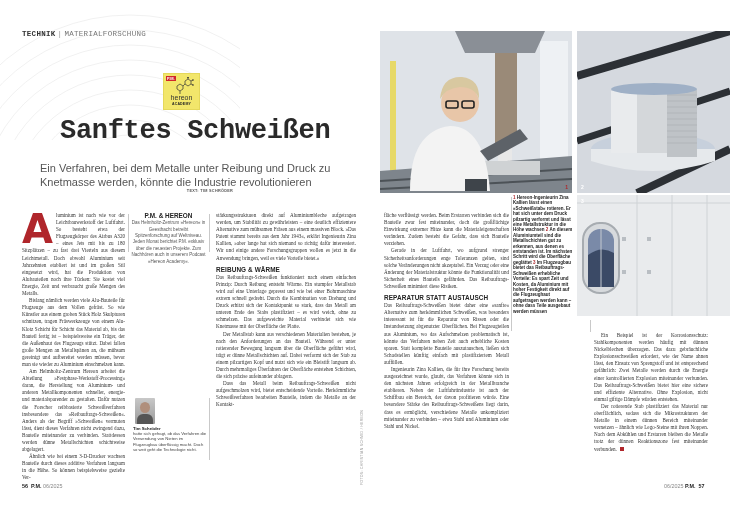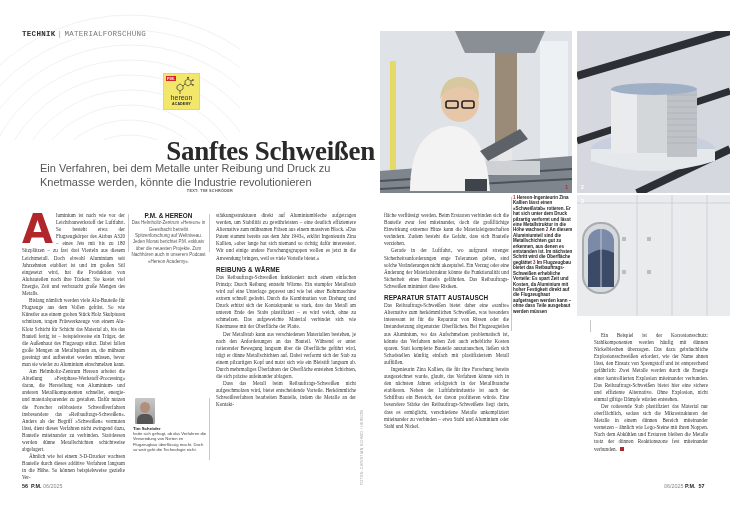--- a/index.html
+++ b/index.html
@@ -9,21 +9,21 @@
 .arcs{position:absolute;left:0;top:0;width:240px;height:140px;pointer-events:none}
 .kicker{position:absolute;left:22px;top:30px;font-family:Liberation Mono, monospace;font-size:7.5px;letter-spacing:.3px;color:#444}
 .kicker b{font-weight:700;color:#333}
 .kicker .sep{color:#999;margin:0 2px}
 .kicker .sub{color:#777}
 .logo{position:absolute;left:163px;top:73px;width:37px;height:37px;background:#f2e66b;border:1px solid #e5d85a}
 .logo .pm{position:absolute;left:2px;top:2px;background:#d0262b;color:#fff;font-family:"Liberation Sans",sans-serif;font-size:4px;font-weight:700;padding:0 1px;line-height:5px}
 .logo .mol{position:absolute;left:8px;top:3px;width:24px;height:18px}
 .logo .hereon{position:absolute;left:0;right:0;top:20px;text-align:center;font-family:"Liberation Sans",sans-serif;font-size:7px;color:#333;line-height:7px}
 .logo .acad{position:absolute;left:0;right:0;top:28px;text-align:center;font-family:"Liberation Sans",sans-serif;font-size:3.5px;font-weight:700;color:#222;letter-spacing:.2px}
-.title{position:absolute;left:60px;top:136px;width:315px;text-align:right;font-family:Liberation Serif, serif;font-weight:700;font-size:27px;color:#2a2a2a;letter-spacing:-.3px}
+.title{position:absolute;left:60px;top:116px;width:315px;text-align:left;font-family:Liberation Mono, monospace;font-weight:700;font-size:27px;color:#2a2a2a;letter-spacing:-.3px}
 .subtitle{position:absolute;left:40px;top:162px;width:345px;font-family:"Liberation Sans",sans-serif;font-size:11px;line-height:13.5px;color:#555}
 .byline{position:absolute;left:150px;top:189px;width:120px;text-align:center;font-family:"Liberation Sans",sans-serif;font-size:3.8px;font-weight:700;color:#555;letter-spacing:.3px}
 .col{position:absolute;font-size:5.1px;line-height:7.1px;text-align:justify;color:#333;hyphens:auto}
 .col p{text-indent:7px}
 .col p.noind{text-indent:0}
 .col h3{font-family:"Liberation Sans",sans-serif;font-weight:700;font-size:6.4px;color:#222;margin:4px 0 1px;letter-spacing:.1px}
 .dropcap{float:left;font-family:"DejaVu Sans",sans-serif;font-weight:700;color:#b0262b;font-size:40px;line-height:32px;margin:1px 3px 0 0}
 .sidebox{position:absolute;left:131px;top:212px;width:75px;text-align:center;font-family:"Liberation Sans",sans-serif}
 .sidebox .sbt{font-weight:700;font-size:6.4px;line-height:7.2px;color:#222}
 .sidebox .sbb{font-size:4.5px;line-height:6.4px;color:#555;margin-top:1px}

